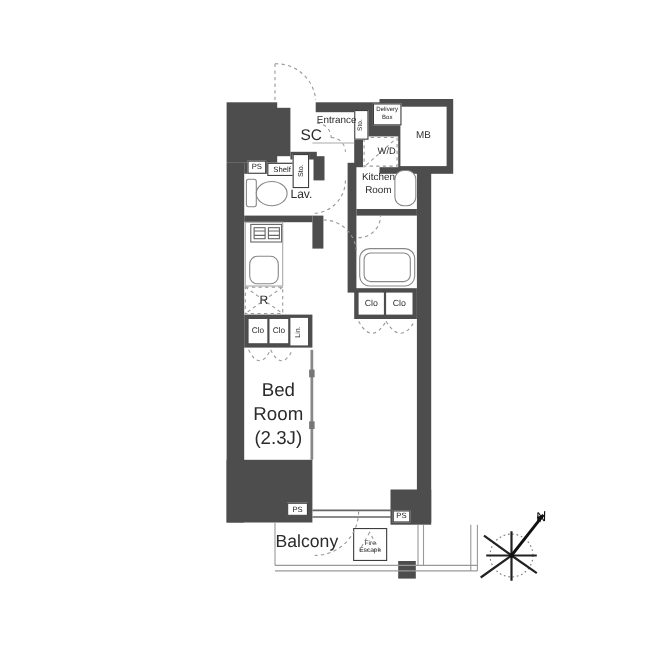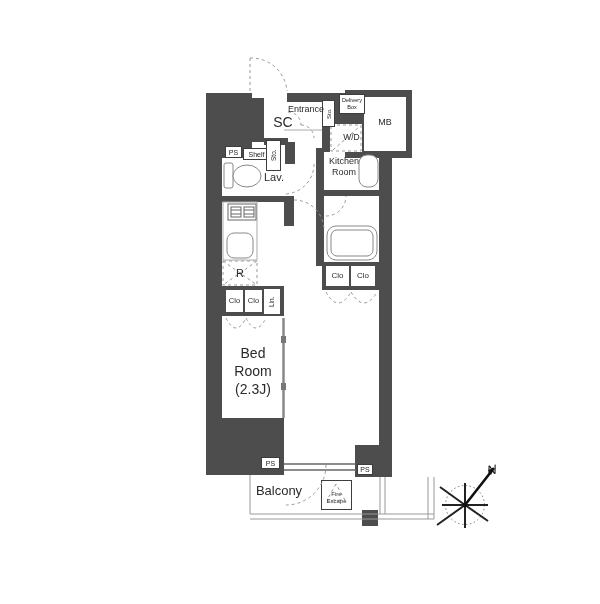--- a/index.html
+++ b/index.html
@@ -183,22 +183,22 @@
   </div>
   <div class="lbl z4 vtext" style="left:264px;top:289px;width:16px;height:25px;font-size:6.5px">
     <span>Lin.</span>
   </div>
   <div class="lbl z4" style="left:326px;top:271px;width:23px;font-size:8px">
     <span>Clo</span>
   </div>
   <div class="lbl z4" style="left:351px;top:271px;width:24px;font-size:8px">
     <span>Clo</span>
   </div>
-  <div class="lbl z4" style="left:222px;top:344px;width:62px;font-size:14px;line-height:1.3">
+  <div class="lbl z4" style="left:222px;top:344px;width:62px;font-size:17px;line-height:1.3">
     <span>Bed</span><br>
     <span>Room</span><br>
     <span>(2.3J)</span>
   </div>
-  <div class="lbl z4" style="left:250px;top:483px;width:58px;font-size:13px">
+  <div class="lbl z4" style="left:250px;top:483px;width:58px;font-size:16px">
     <span>Balcony</span>
   </div>
 
 </div>
 
 </body></html>

